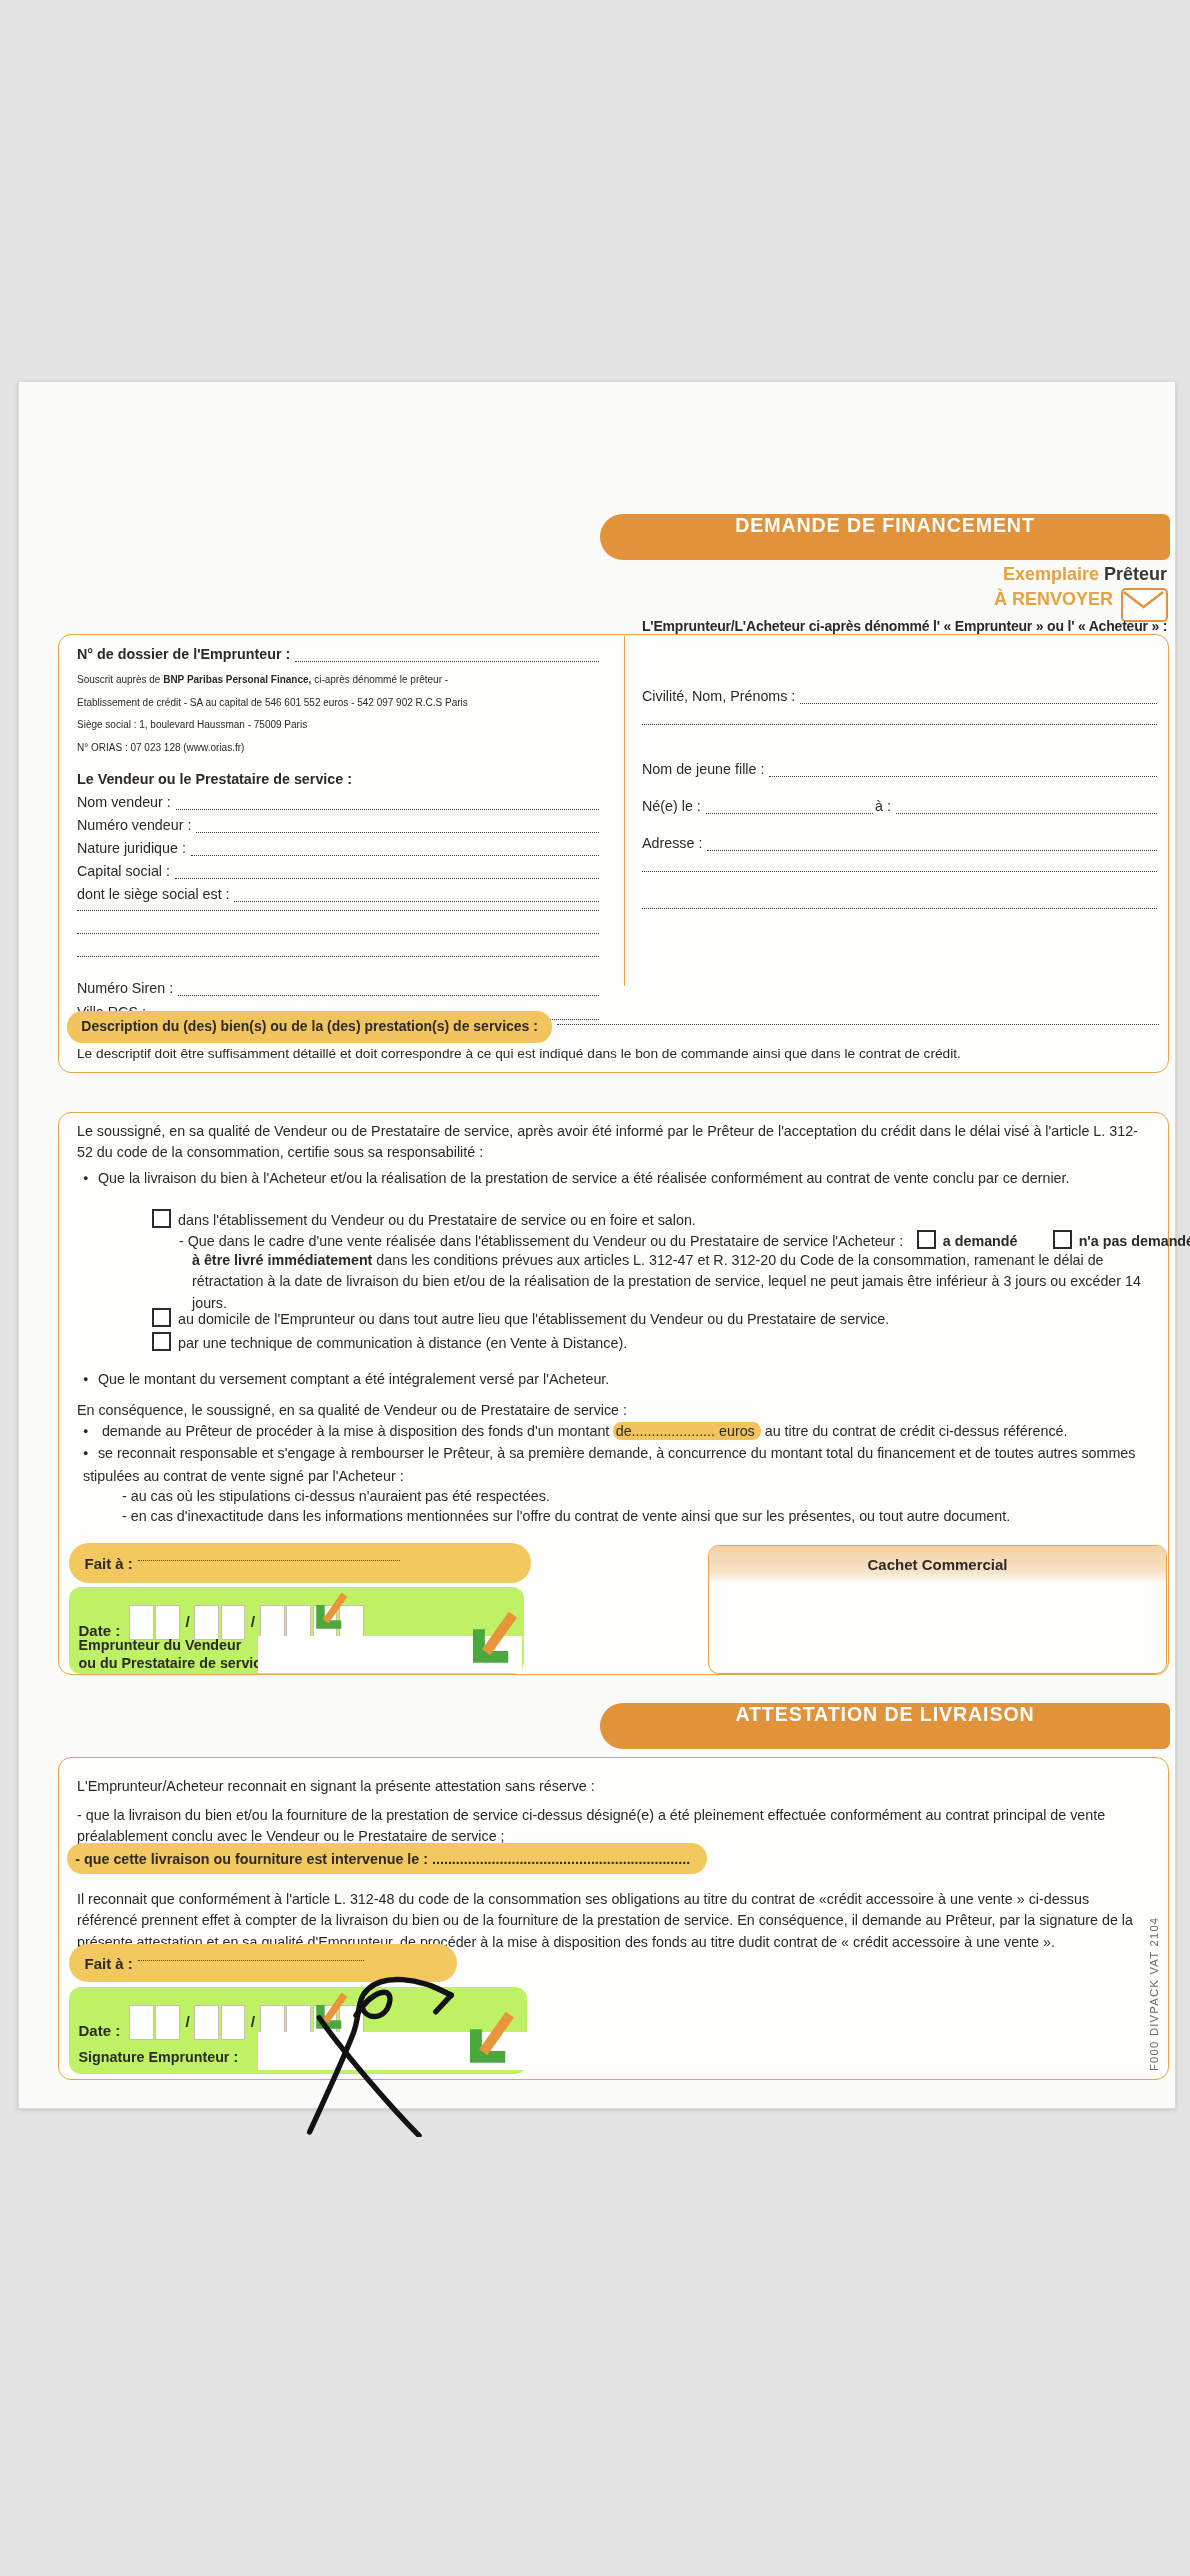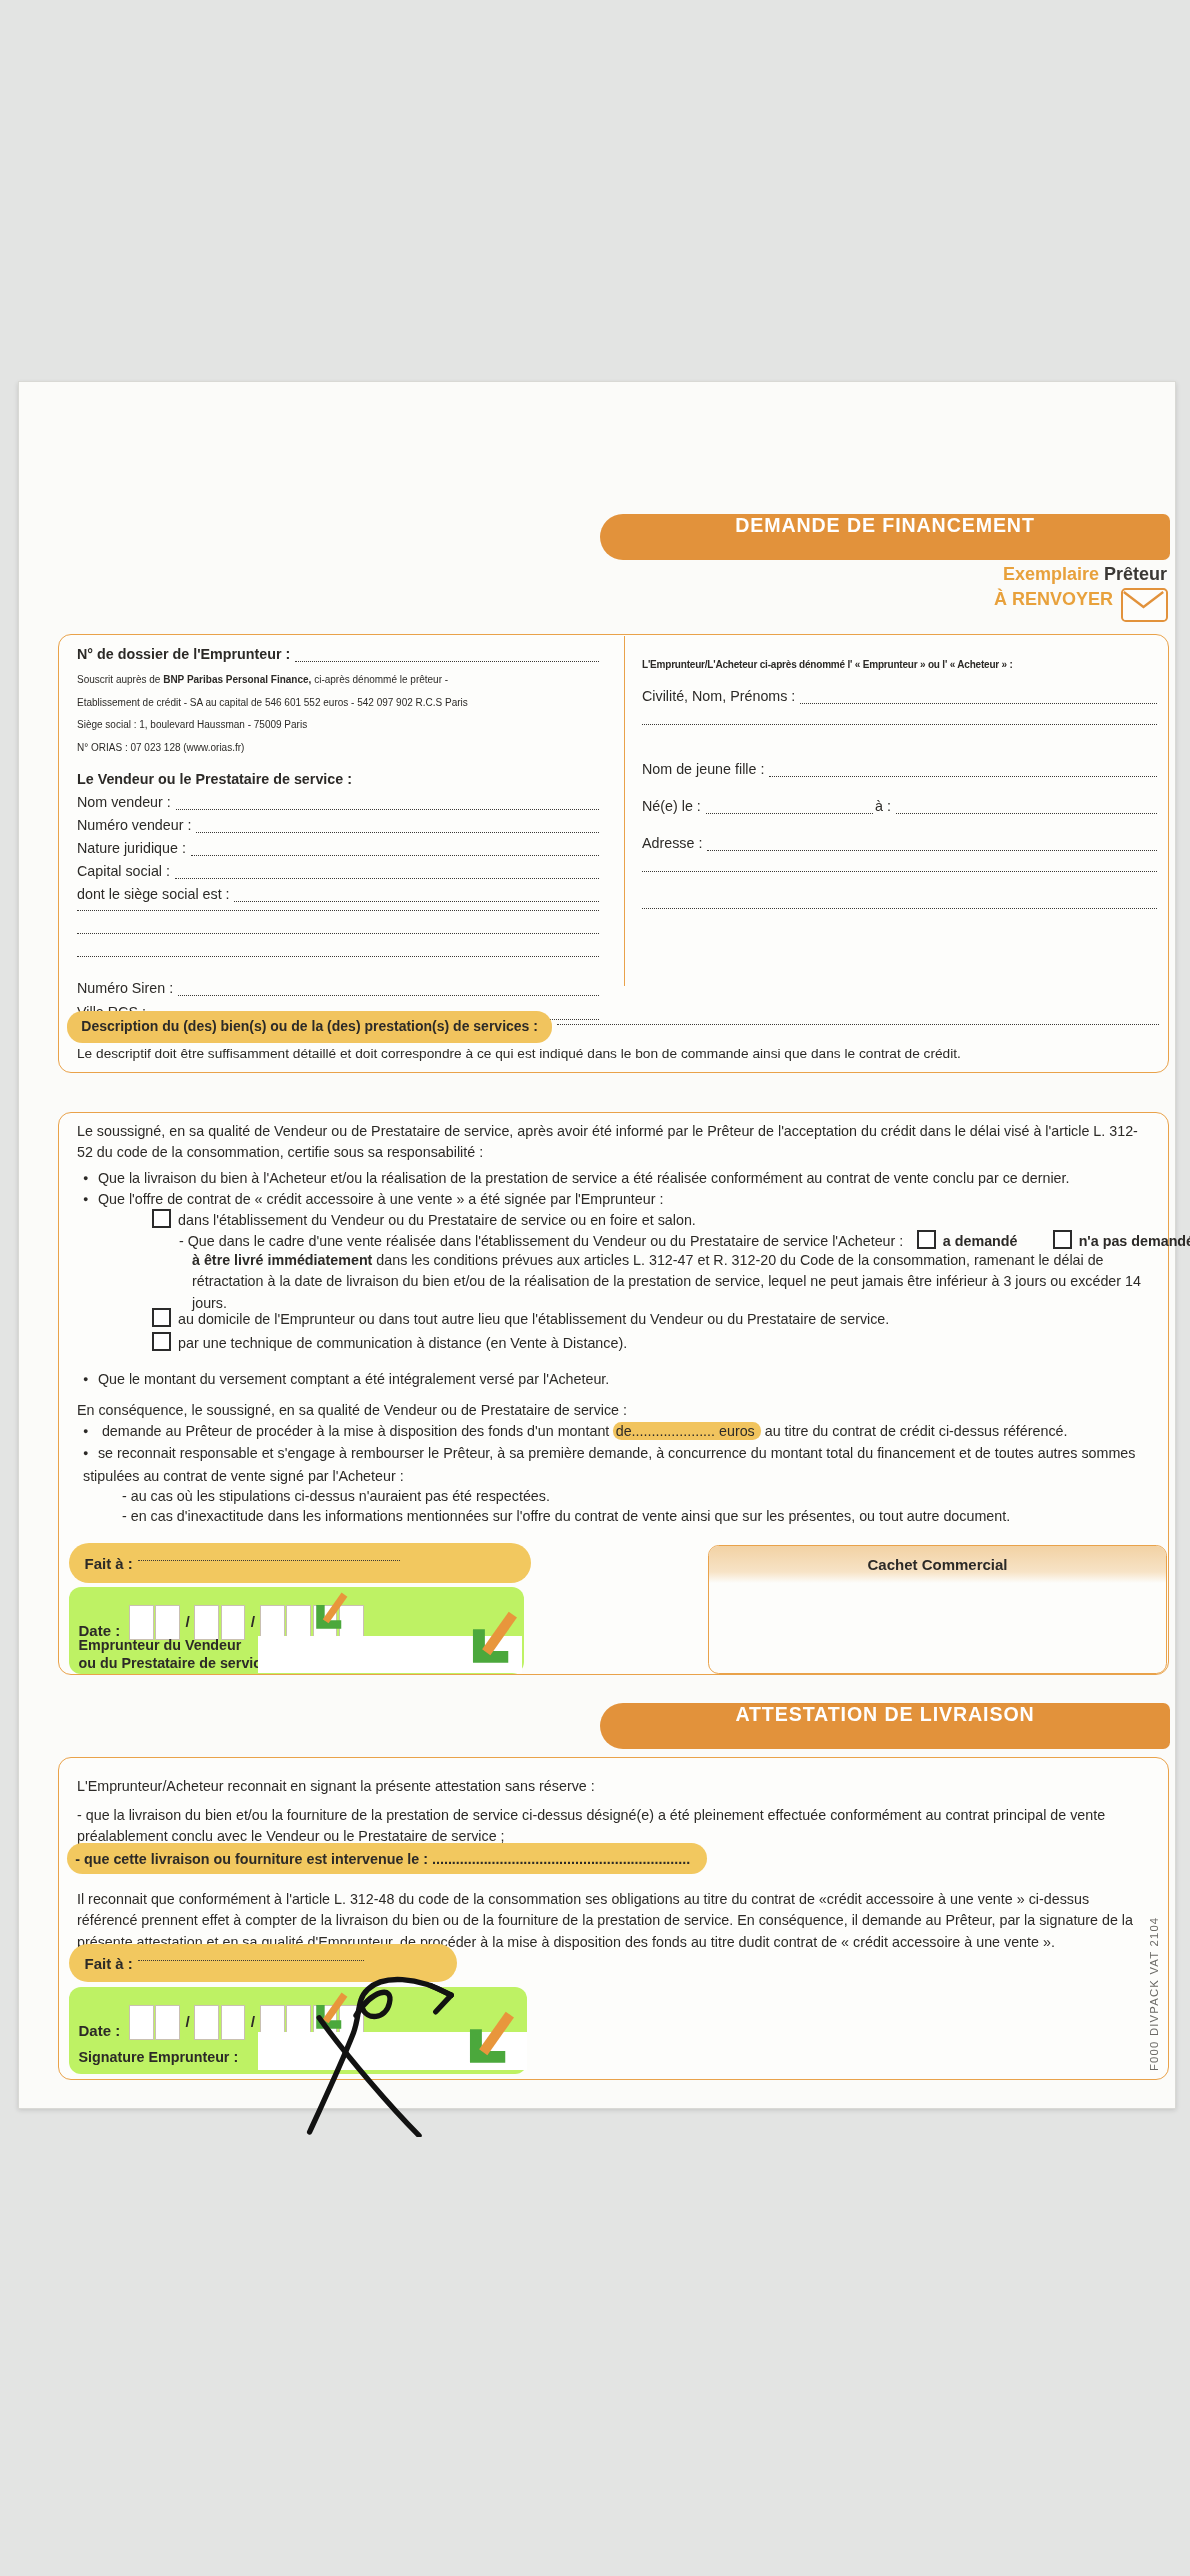--- a/index.html
+++ b/index.html
@@ -116,21 +116,21 @@
     </div>
   <div class="t row" style="left:77px;top:978px;width:524px;">
     <span class="nw">Numéro Siren :</span>
       <span class="dots"></span>
   </div>
   <div class="t row" style="left:77px;top:1002px;width:524px;">
     <span class="nw">Ville RCS :</span>
       <span class="dots"></span>
   </div>
 
-  <div class="t b nw" style="left:642px;top:654px;font-size:10px;letter-spacing:-0.2px;">L'Emprunteur/L'Acheteur ci-après dénommé l' « Emprunteur » ou l' « Acheteur » :</div>
+  <div class="t b nw" style="left:642px;top:616px;font-size:14px;letter-spacing:-0.2px;">L'Emprunteur/L'Acheteur ci-après dénommé l' « Emprunteur » ou l' « Acheteur » :</div>
   <div class="t row" style="left:642px;top:686px;width:517px;">
     <span class="nw">Civilité, Nom, Prénoms :</span>
       <span class="dots"></span>
   </div>
   <div class="t row" style="left:642px;top:723px;width:517px;">
       <span class="dots" style="margin-left:0;"></span>
     </div>
   <div class="t row" style="left:642px;top:759px;width:517px;">
     <span class="nw">Nom de jeune fille :</span>
       <span class="dots"></span>
@@ -156,21 +156,20 @@
     <span class="hl b nw" style="padding:5.4px 14.3px;font-size:14px;">Description du (des) bien(s) ou de la (des) prestation(s) de services :</span>
     <span class="dots" style="margin-bottom:6px;"></span>
   </div>
   <div class="t nw" style="left:77px;top:1043px;font-size:13.7px;">Le descriptif doit être suffisamment détaillé et doit correspondre à ce qui est indiqué dans le bon de commande ainsi que dans le contrat de crédit.</div>
 
   <div class="obox" style="left:58px;top:1112px;width:1109px;height:561px;"></div>
 
   <div class="t" style="left:77px;top:1121px;width:1067px;">Le soussigné, en sa qualité de Vendeur ou de Prestataire de service, après avoir été informé par le Prêteur de l'acceptation du crédit dans le délai visé à l'article L. 312-52 du code de la consommation, certifie sous sa responsabilité :</div>
 
   <div class="t bullet" style="left:83px;top:1168px;width:1061px;"><span>Que la livraison du bien à l'Acheteur et/ou la réalisation de la prestation de service a été réalisée conformément au contrat de vente conclu par ce dernier.</span></div>
-  <div class="t bullet" style="left:83px;top:1189px;width:1061px;"><span>Que l'offre de contrat de « crédit accessoire à une vente » a été signée par l'Emprunteur :</span></div>
 
   <div class="t" style="left:152px;top:1209px;width:982px;">
     <span class="cb"></span><span>dans l'établissement du Vendeur ou du Prestataire de service ou en foire et salon.</span>
   </div>
 
   <div class="t nw" style="left:179px;top:1230px;">
     <span>- Que dans le cadre d'une vente réalisée dans l'établissement du Vendeur ou du Prestataire de service l'Acheteur :</span>
     <span class="cb" style="margin-left:9.5px;"></span><span class="b">a demandé</span>
     <span class="cb" style="margin-left:31px;"></span><span class="b">n'a pas demandé</span>
   </div>

